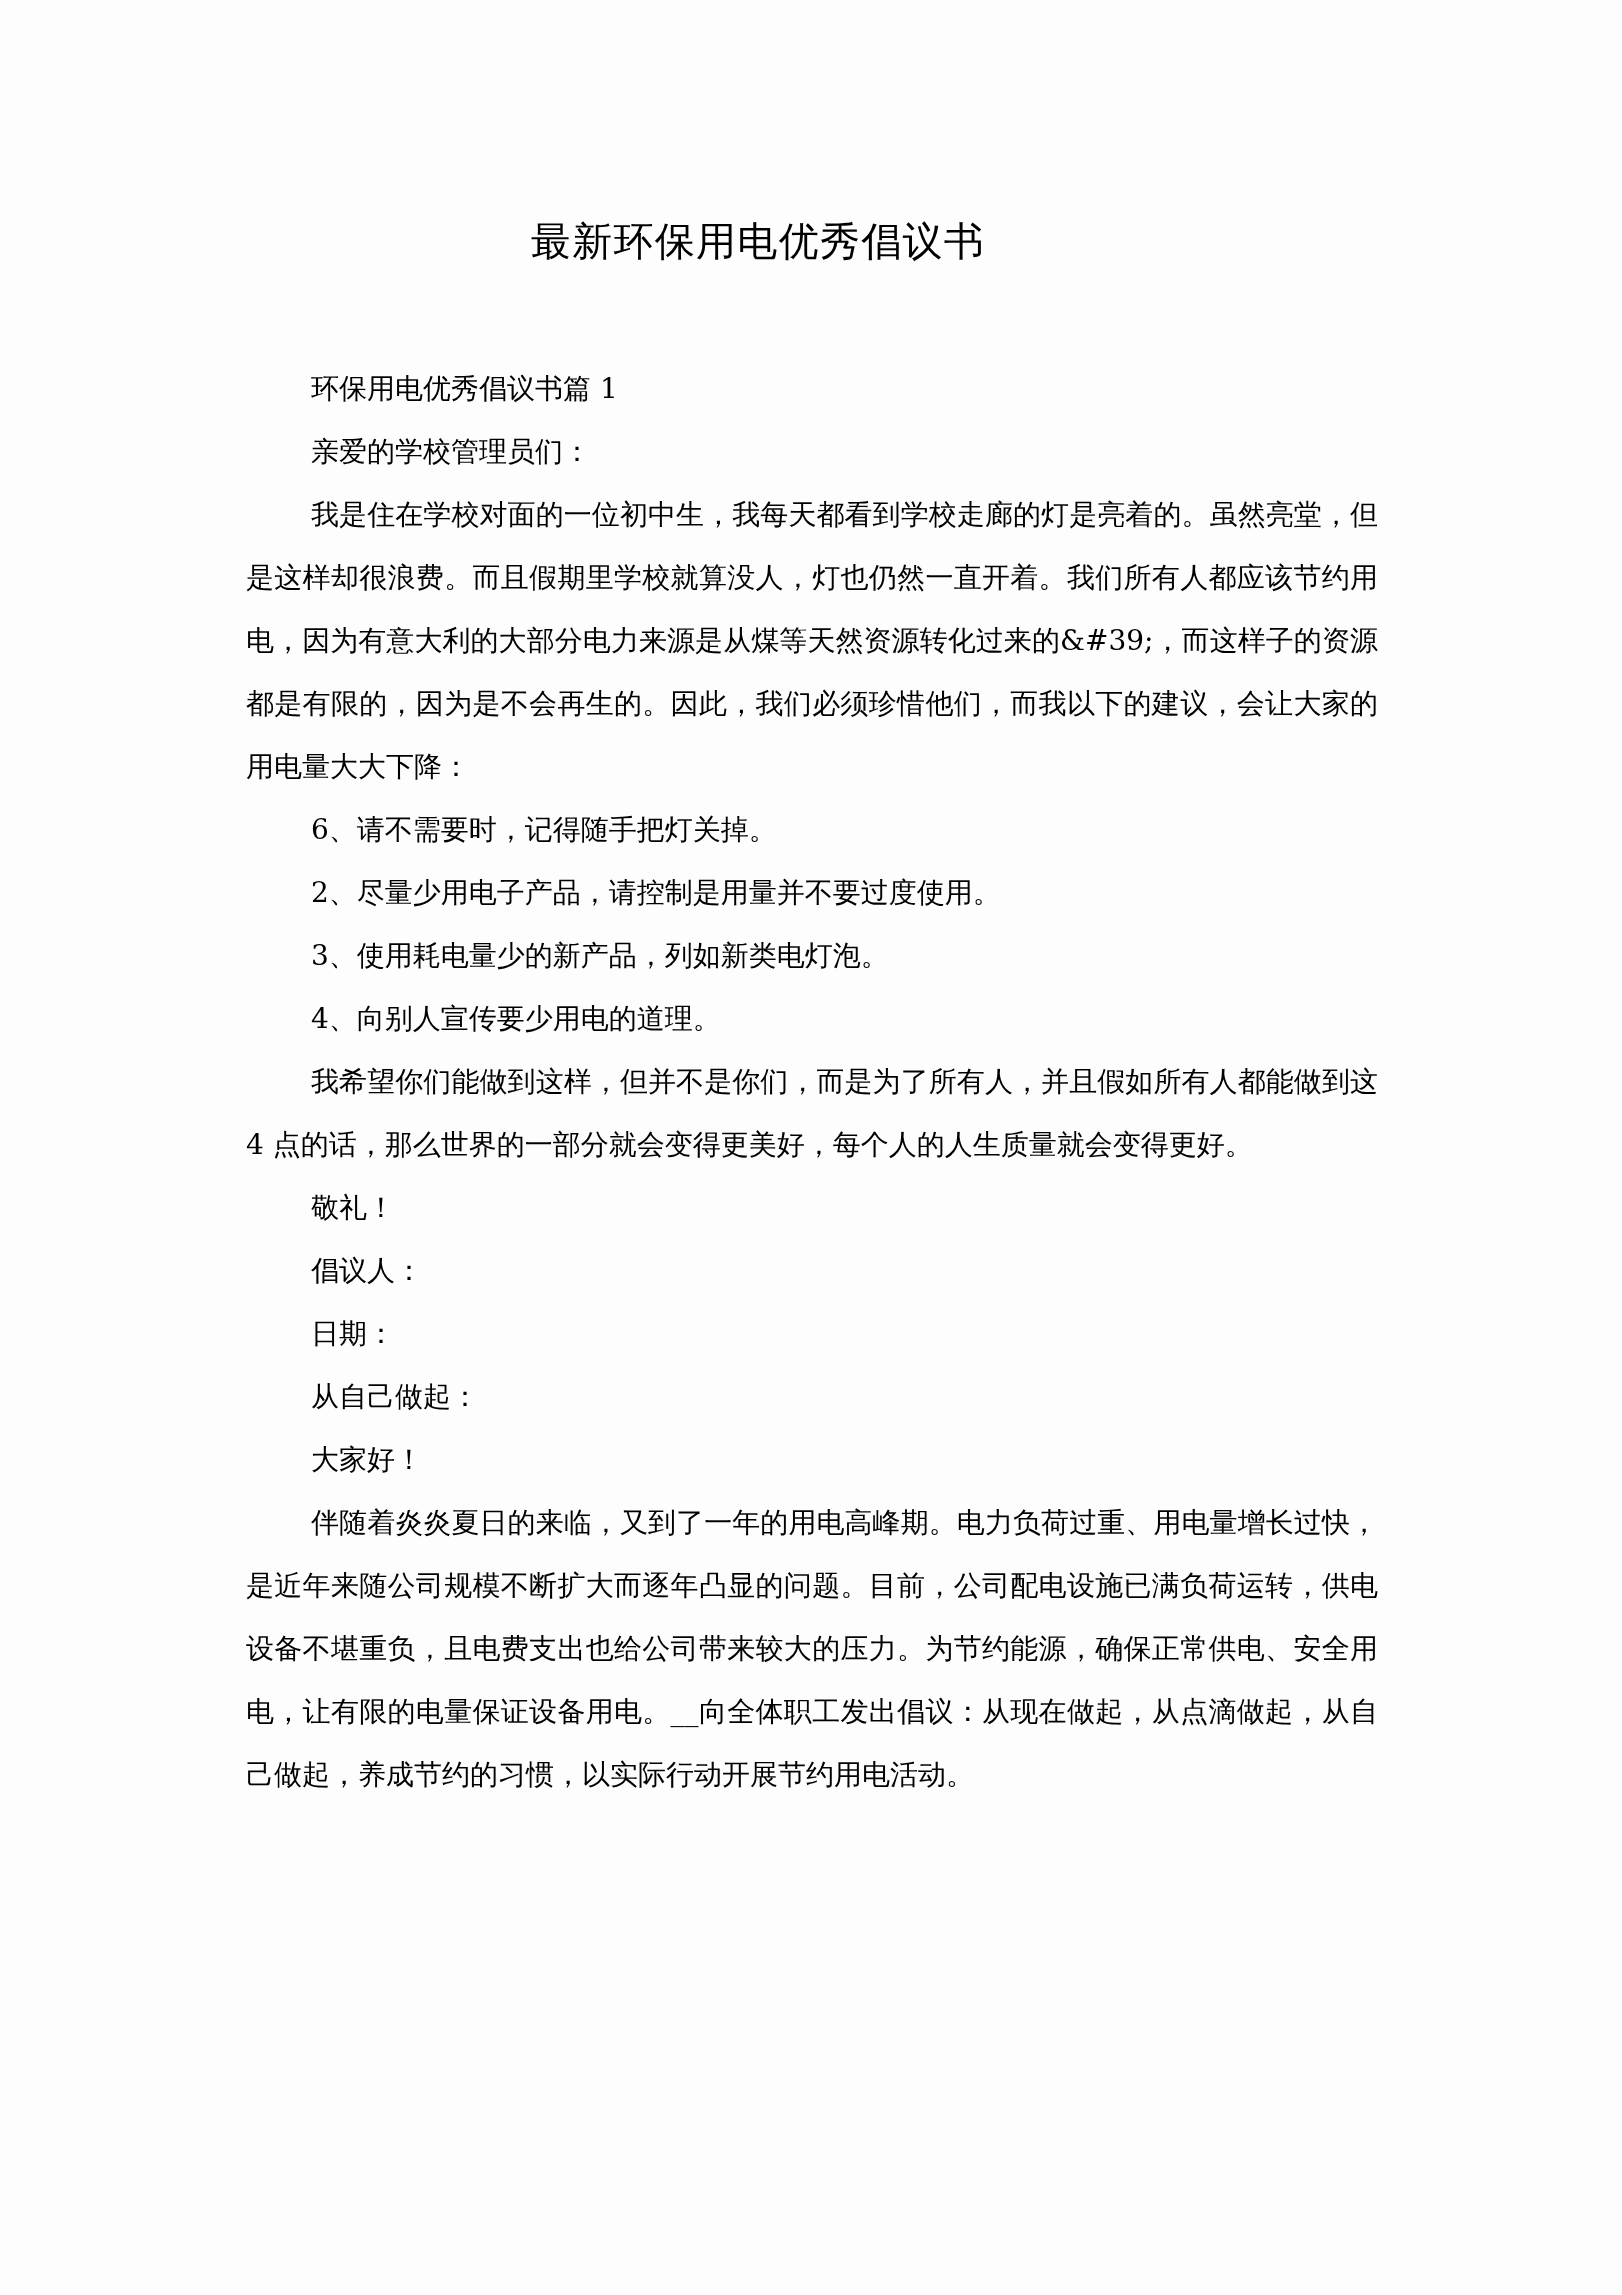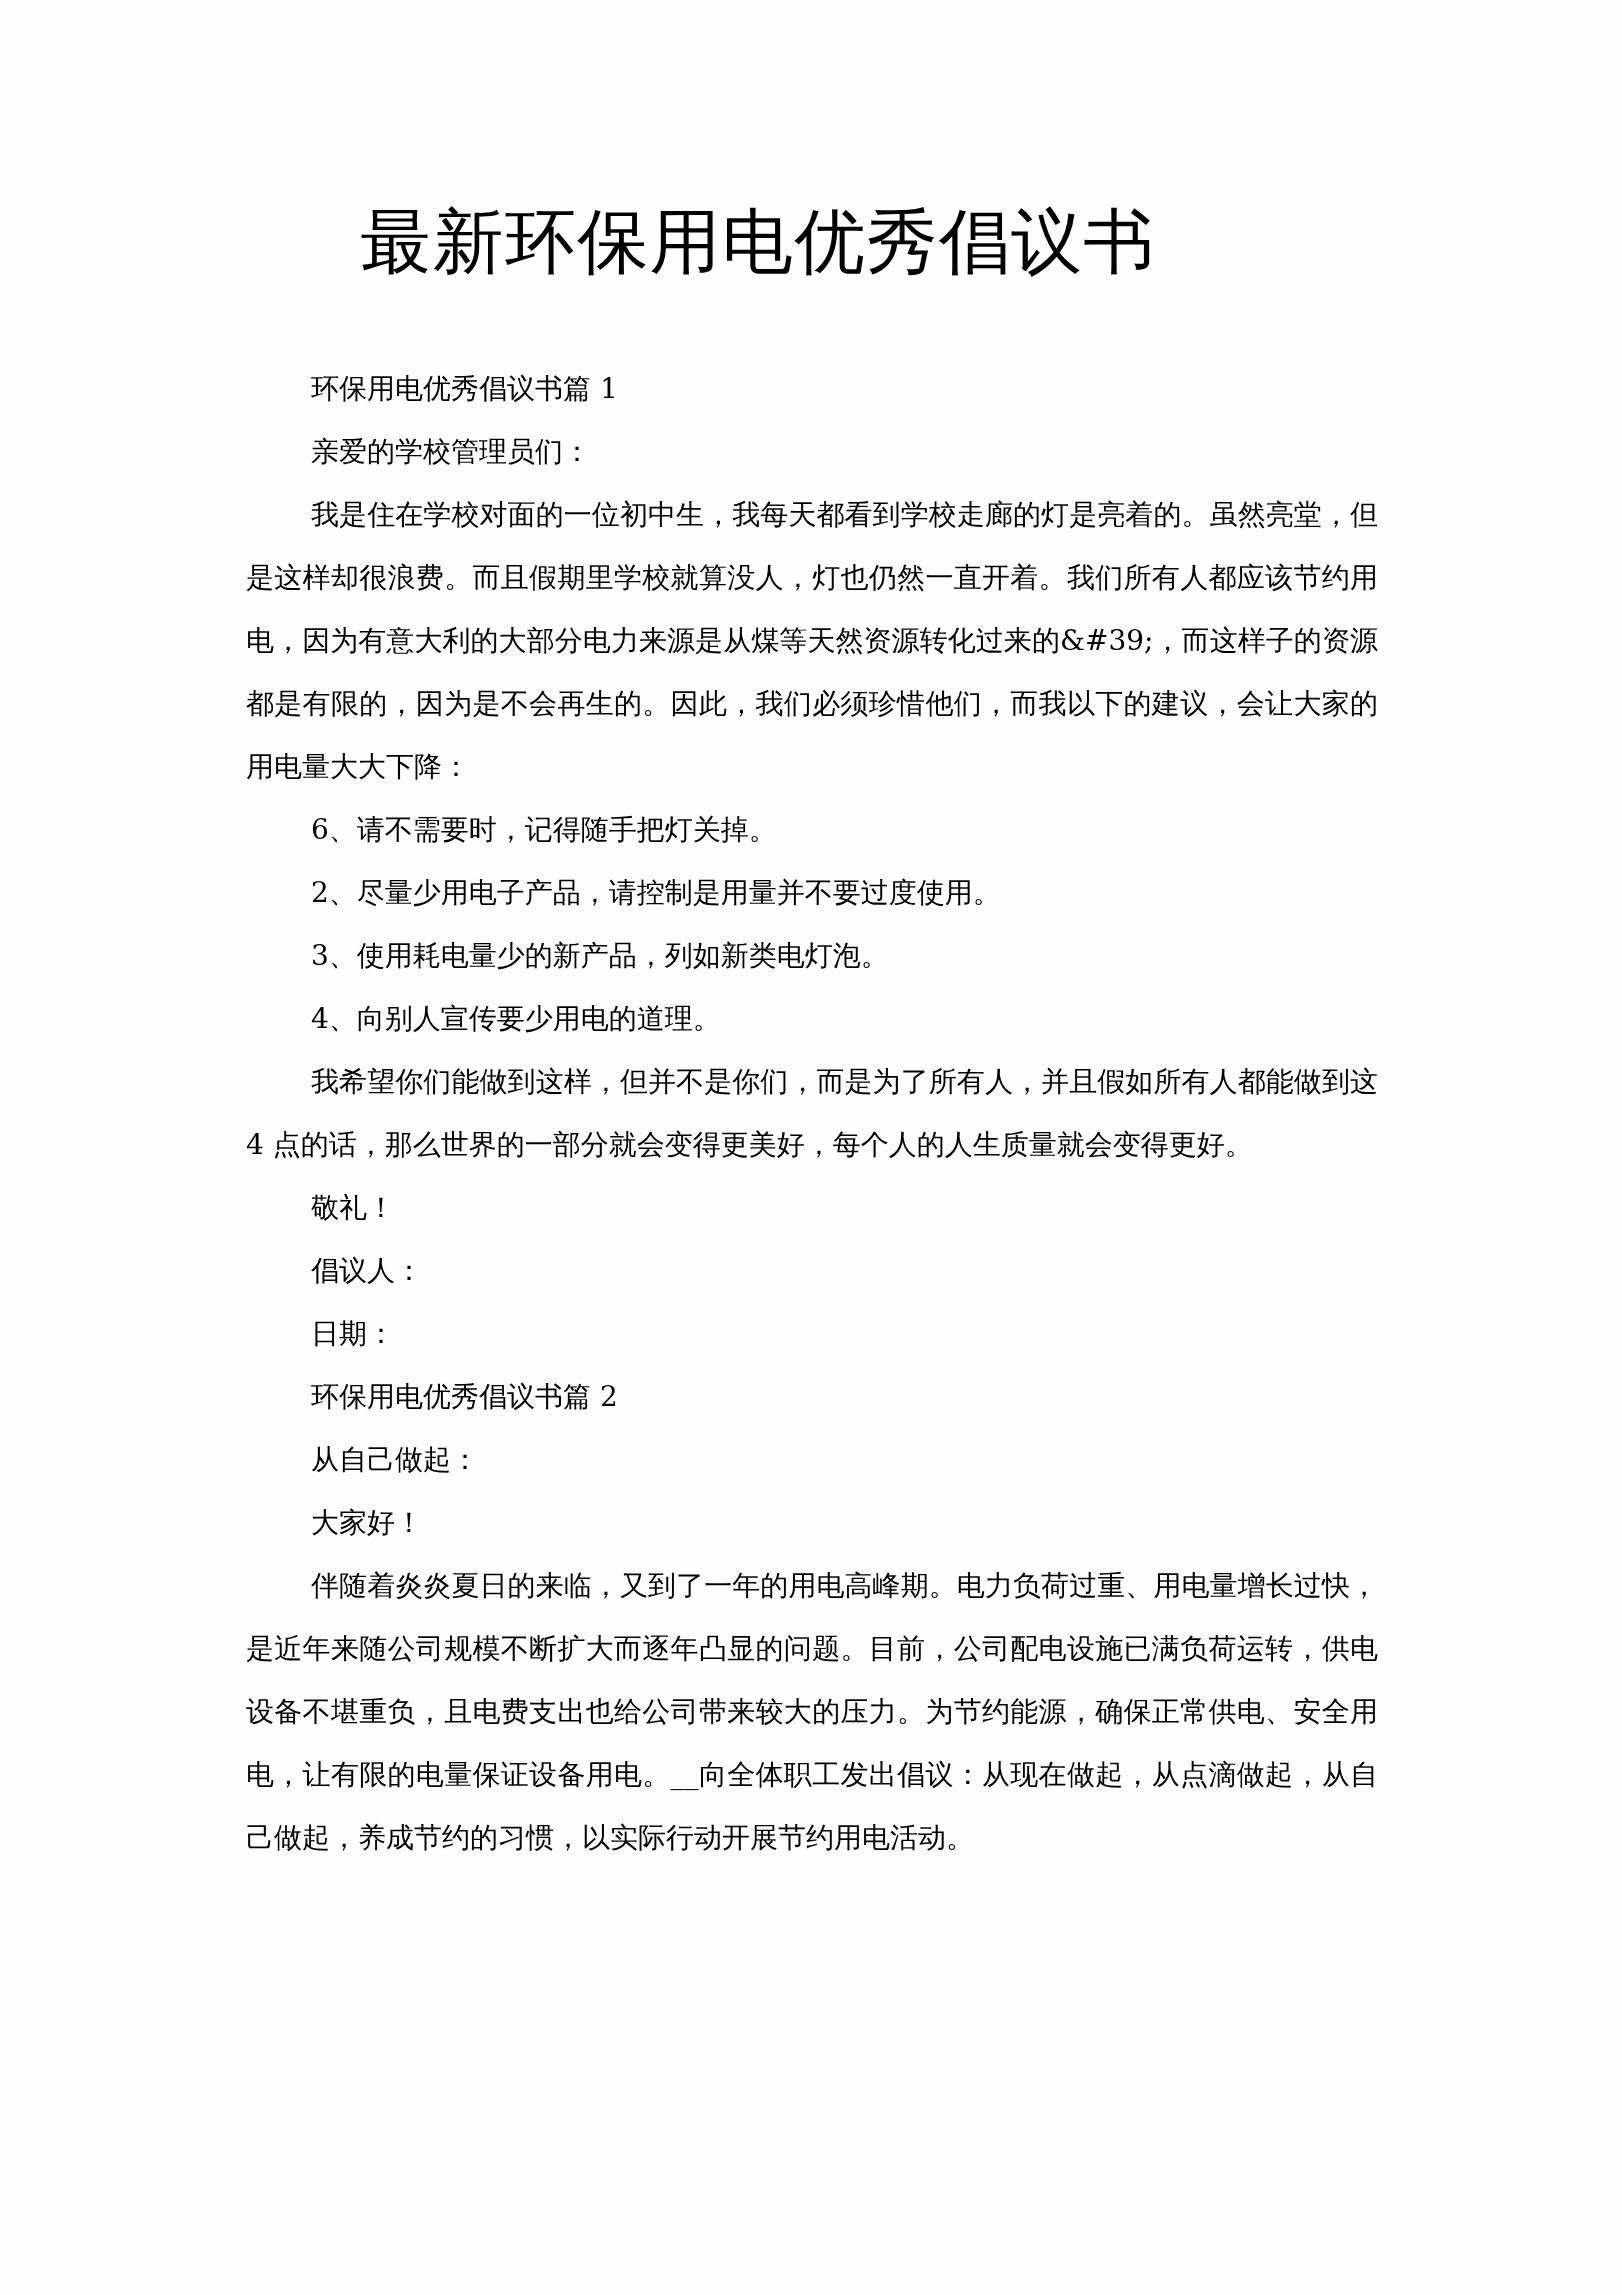--- a/index.html
+++ b/index.html
@@ -21,21 +21,21 @@
     width: 1623px;
     height: 2295px;
     background: #fdfdfd;
   }
   .title {
     position: absolute;
     left: 0;
     width: 1516px;
     top: 202px;
     text-align: center;
-    font-size: 71px;
+    font-size: 40px;
     line-height: 79px;
     letter-spacing: 1.3px;
     margin: 0;
     font-weight: normal;
   }
   .body {
     position: absolute;
     left: 246px;
     top: 357px;
     width: 1132px;
@@ -66,20 +66,19 @@
     <p class="indent">我是住在学校对面的一位初中生，我每天都看到学校走廊的灯是亮着的。虽然亮堂，但是这样却很浪费。而且假期里学校就算没人，灯也仍然一直开着。我们所有人都应该节约用电，因为有意大利的大部分电力来源是从煤等天然资源转化过来的&amp;#39;，而这样子的资源都是有限的，因为是不会再生的。因此，我们必须珍惜他们，而我以下的建议，会让大家的用电量大大下降：</p>
     <p class="indent">6、请不需要时，记得随手把灯关掉。</p>
     <p class="indent">2、尽量少用电子产品，请控制是用量并不要过度使用。</p>
     <p class="indent">3、使用耗电量少的新产品，列如新类电灯泡。</p>
     <p class="indent">4、向别人宣传要少用电的道理。</p>
     <p class="indent">我希望你们能做到这样，但并不是你们，而是为了所有人，并且假如所有人都能做到这 4 点的话，那么世界的一部分就会变得更美好，每个人的人生质量就会变得更好。</p>
     <p class="indent">敬礼！</p>
     <p class="indent">倡议人：</p>
     <p class="indent">日期：</p>
 
-    <p class="indent">环保用电优秀倡议书篇 2</p>
     <p class="indent">从自己做起：</p>
     <p class="indent">大家好！</p>
     <p class="indent">伴随着炎炎夏日的来临，又到了一年的用电高峰期。电力负荷过重、用电量增长过快，是近年来随公司规模不断扩大而逐年凸显的问题。目前，公司配电设施已满负荷运转，供电设备不堪重负，且电费支出也给公司带来较大的压力。为节约能源，确保正常供电、安全用电，让有限的电量保证设备用电。__向全体职工发出倡议：从现在做起，从点滴做起，从自己做起，养成节约的习惯，以实际行动开展节约用电活动。</p>
 
   </div>
 </div>
 
 
 </body></html>

